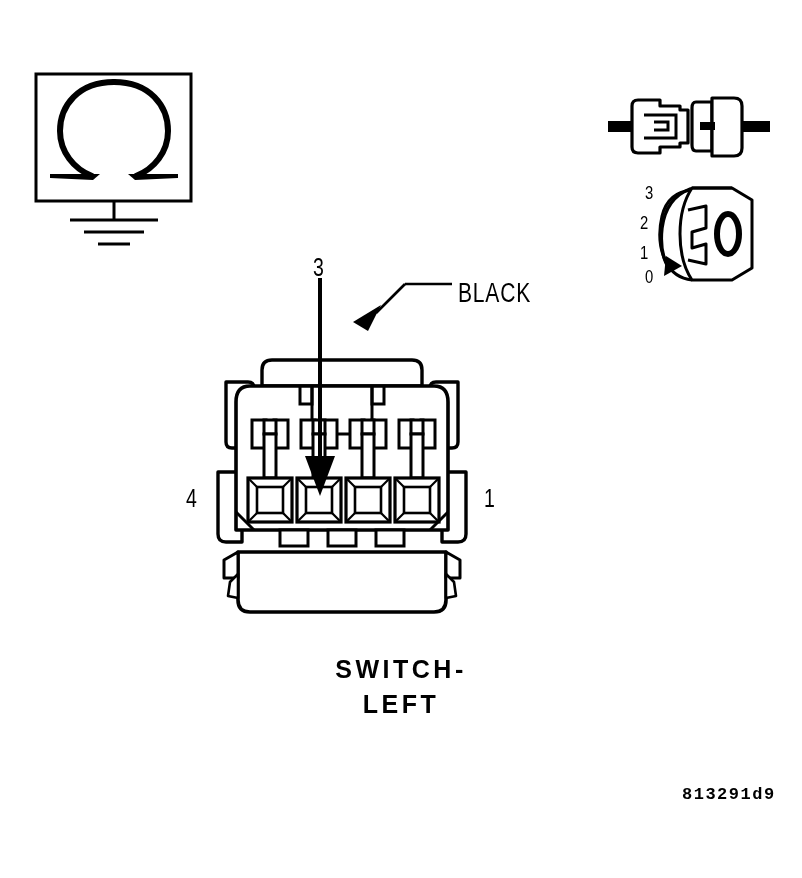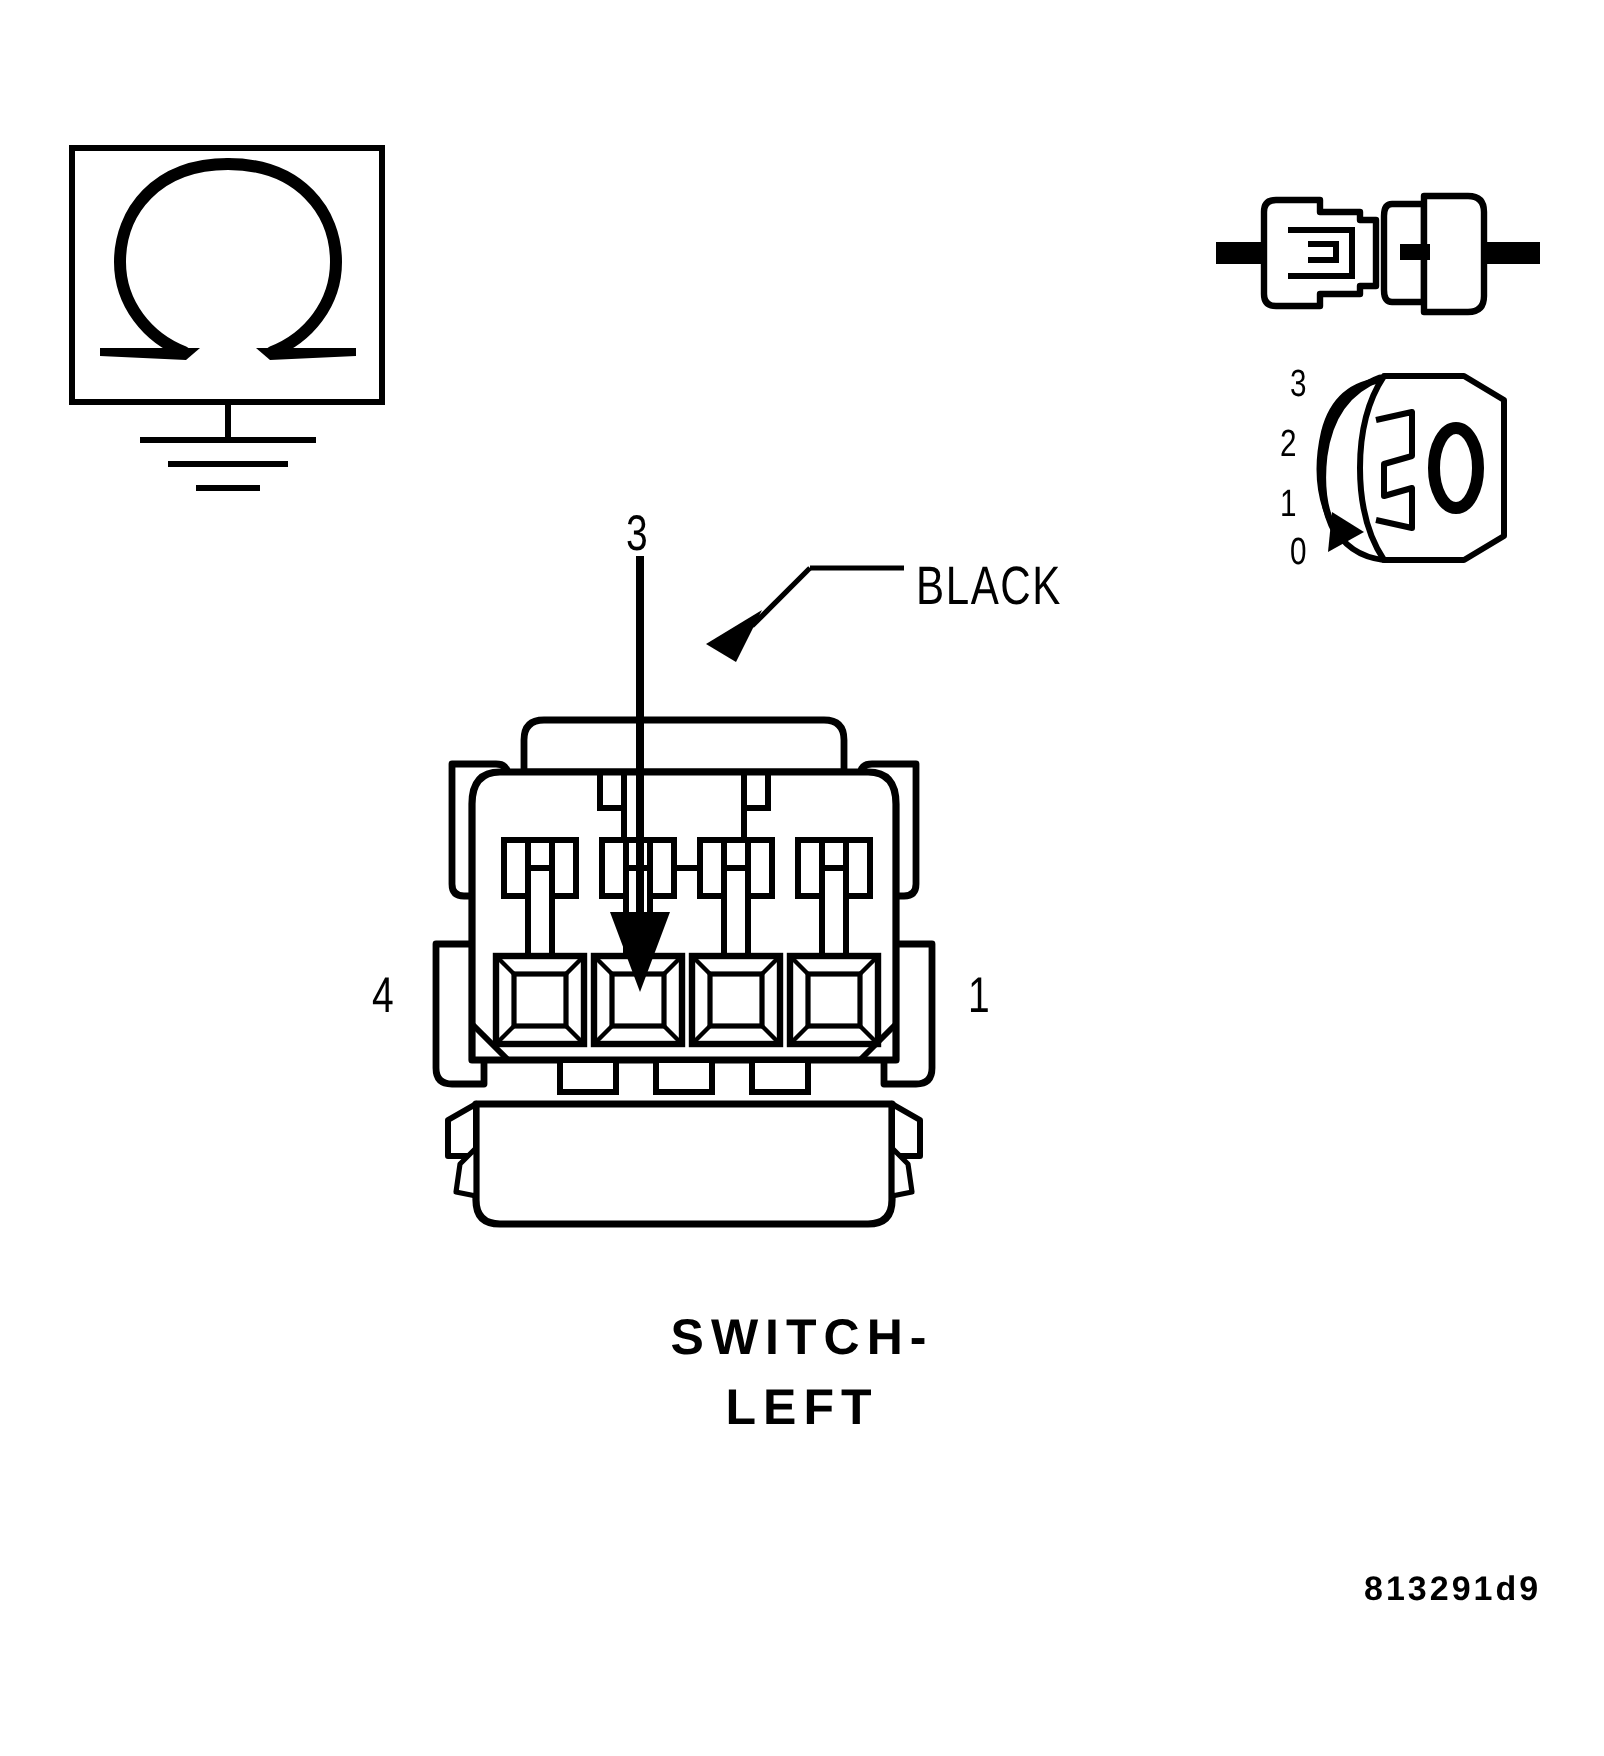--- a/index.html
+++ b/index.html
@@ -48,21 +48,21 @@
     font-family: "Liberation Sans", sans-serif;
     font-weight: bold;
     font-size: 25px;
     letter-spacing: 3.5px;
     color: #000000;
     line-height: 35px;
   }
   .caption span { display: block; }
 
   .partnum {
-    font-family: Liberation Sans, sans-serif;
+    font-family: Liberation Mono, monospace;
     font-weight: bold;
     font-size: 17px;
     letter-spacing: 1.5px;
     color: #000000;
     white-space: nowrap;
     text-align: right;
   }
 
   svg { display: block; overflow: visible; }
 </style>

